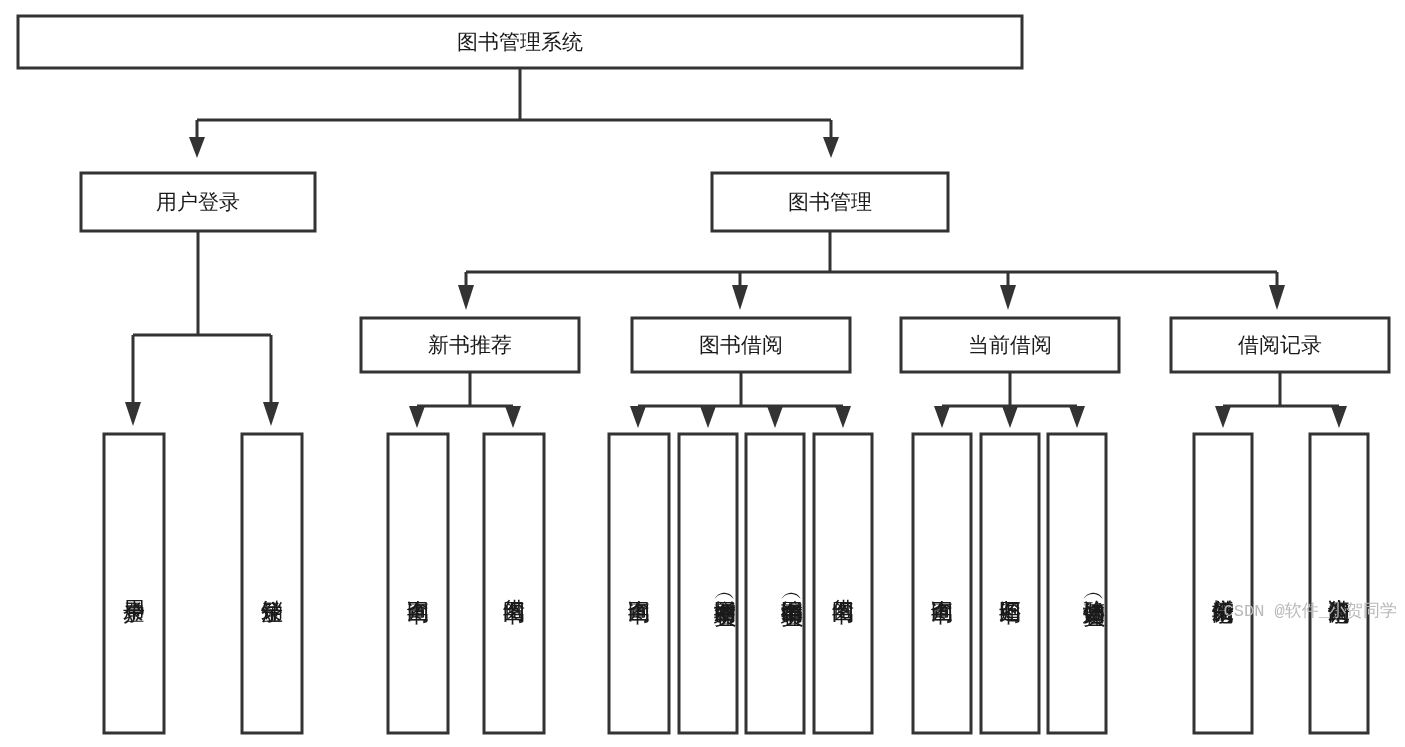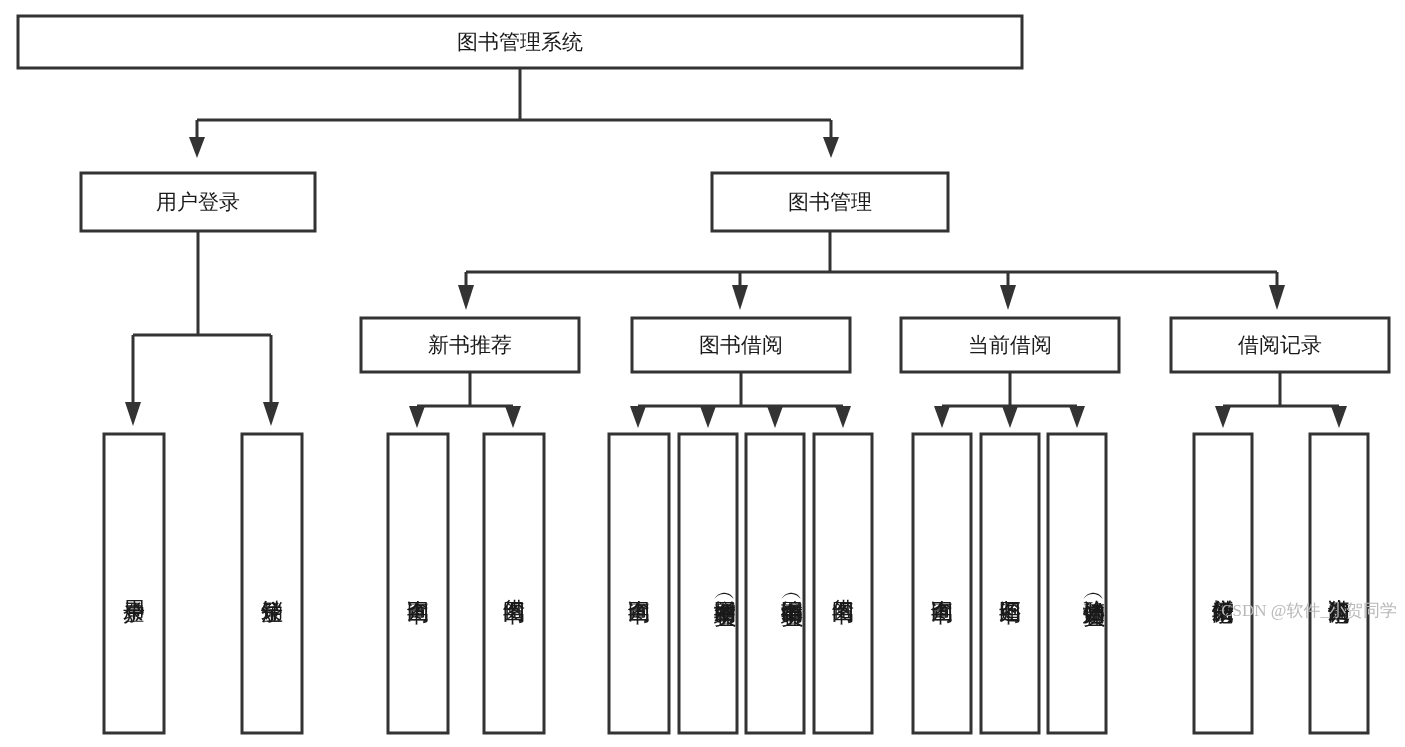--- a/index.html
+++ b/index.html
@@ -61,21 +61,21 @@
     letter-spacing: 1px;
     text-align: center;
     pointer-events: none;
     display: flex;
     justify-content: center;
   }
   .watermark {
     position: absolute;
     right: 8px;
     bottom: 4px;
-    font-family: Liberation Serif, serif;
+    font-family: Liberation Mono, monospace;
     font-size: 17px;
     color: #b9b9b9;
     white-space: nowrap;
     user-select: none;
   }
 </style>
 </head>
 <body>
 
 <div id="diagram-root">

